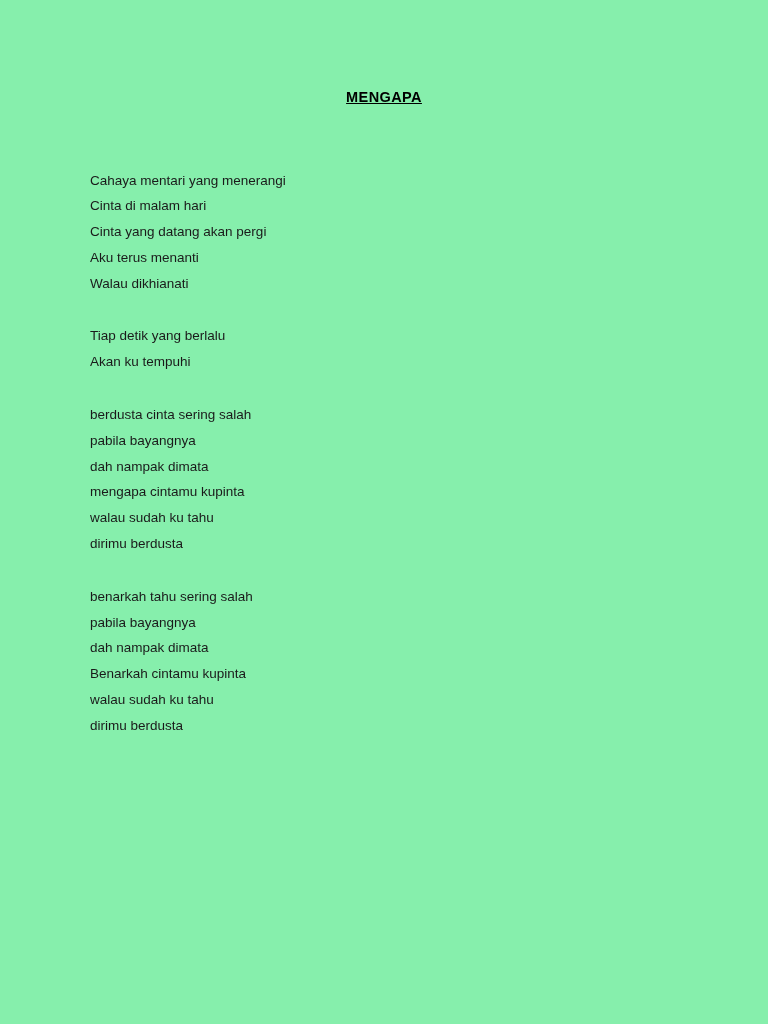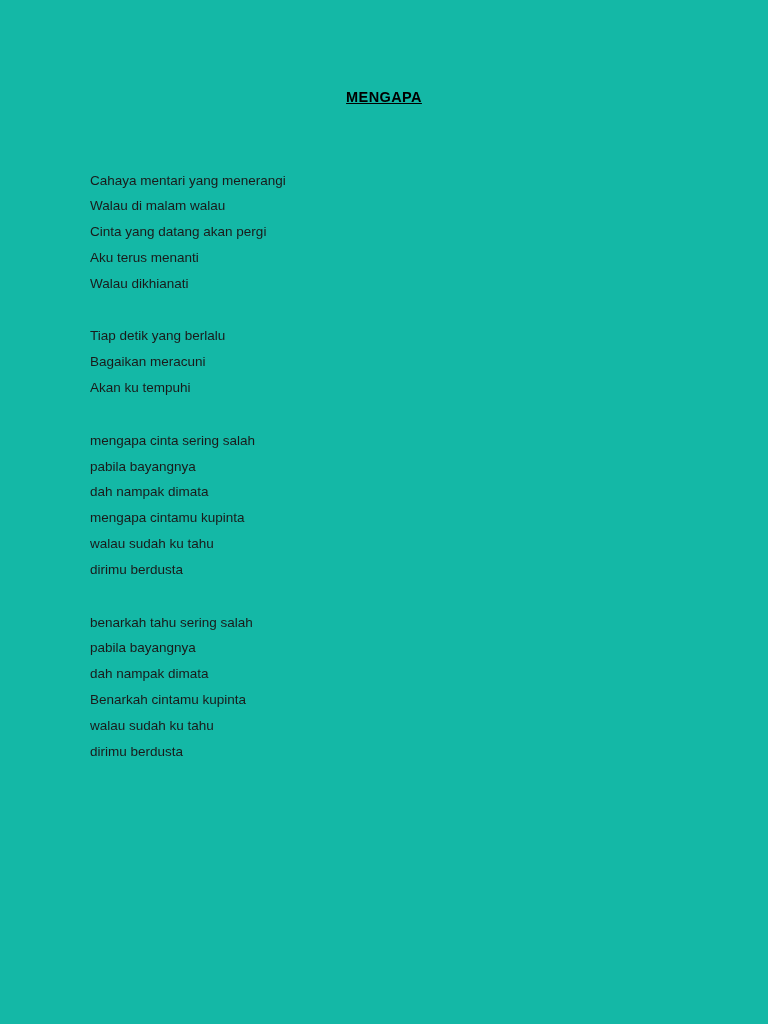--- a/index.html
+++ b/index.html
@@ -13,21 +13,21 @@
     font-family: "Liberation Sans", sans-serif;
     color: #000000;
     position: relative;
     overflow: hidden;
   }
   .page {
     width: 768px;
     height: 1024px;
     box-sizing: border-box;
     padding: 0;
-    background: #14b8a6;
+    background: #86efac;
     position: relative;
   }
   .doc-title {
     text-align: center;
     font-size: 14.5px;
     font-weight: bold;
     text-decoration: underline;
     letter-spacing: 0.4px;
     margin: 0;
     padding-top: 90px;
@@ -57,34 +57,33 @@
 </head>
 <body>
 
 <div class="page">
   <h1 class="doc-title">MENGAPA</h1>
 
   <div class="body-block">
 
     <div class="stanza stanza-gap-first">
       <div class="line">Cahaya mentari yang menerangi</div>
-      <div class="line">Walau di malam walau</div>
+      <div class="line">Cinta di malam hari</div>
       <div class="line">Cinta yang datang akan pergi</div>
       <div class="line">Aku terus menanti</div>
       <div class="line">Walau dikhianati</div>
     </div>
 
     <div class="stanza stanza-gap">
       <div class="line">Tiap detik yang berlalu</div>
-      <div class="line">Bagaikan meracuni</div>
       <div class="line">Akan ku tempuhi</div>
     </div>
 
     <div class="stanza stanza-gap">
-      <div class="line">mengapa cinta sering salah</div>
+      <div class="line">berdusta cinta sering salah</div>
       <div class="line">pabila bayangnya</div>
       <div class="line">dah nampak dimata</div>
       <div class="line">mengapa cintamu kupinta</div>
       <div class="line">walau sudah ku tahu</div>
       <div class="line">dirimu berdusta</div>
     </div>
 
     <div class="stanza stanza-gap">
       <div class="line">benarkah tahu sering salah</div>
       <div class="line">pabila bayangnya</div>

